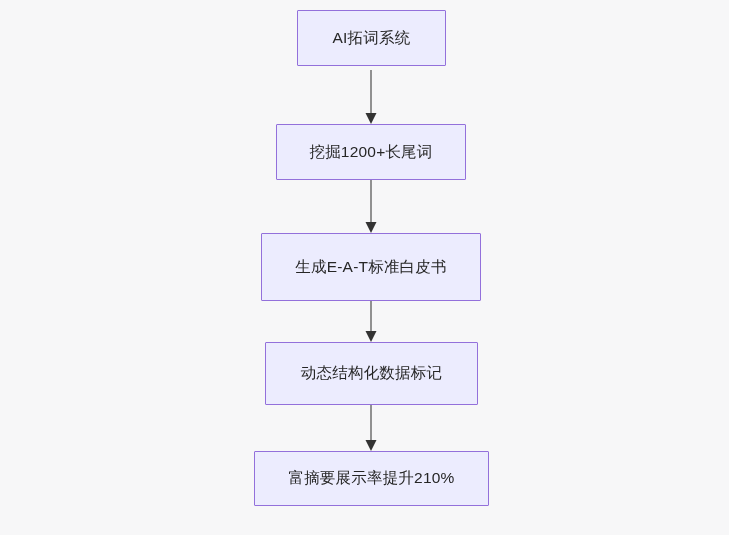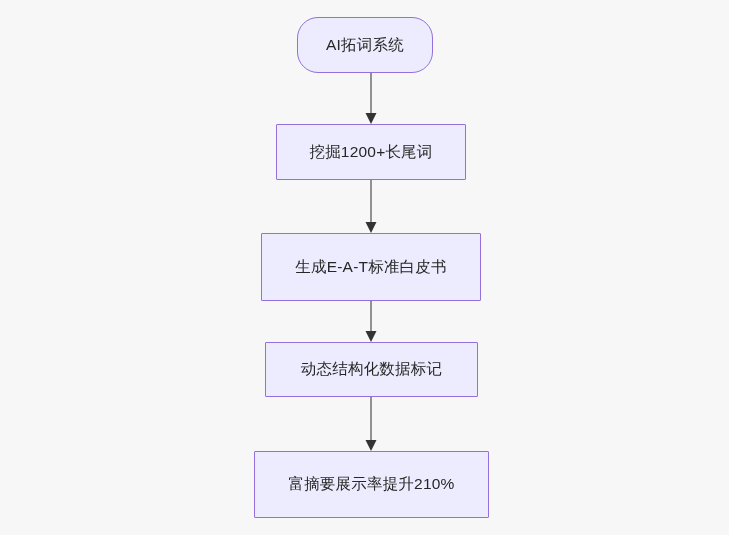--- a/index.html
+++ b/index.html
@@ -69,33 +69,33 @@
   <svg class="edge" style="left:356px; top:287px; width:30px; height:60px;" viewBox="0 0 30 60">
     <path class="edge-line" d="M15,2 L15,47"></path>
     <polygon class="edge-head" points="15,55 9.5,44 20.5,44"></polygon>
   </svg>
 
   <svg class="edge" style="left:356px; top:395px; width:30px; height:60px;" viewBox="0 0 30 60">
     <path class="edge-line" d="M15,2 L15,48"></path>
     <polygon class="edge-head" points="15,56 9.5,45 20.5,45"></polygon>
   </svg>
 
-  <div class="node" style="left:297px; top:17px; width:136px; height:56px;border-radius:21px;">
+  <div class="node" style="left:297px; top:10px; width:149px; height:56px;">
     <span class="node-label">AI拓词系统</span>
   </div>
 
   <div class="node" style="left:276px; top:124px; width:190px; height:56px;align-items:center;">
     <span class="node-label">挖掘1200+长尾词</span>
   </div>
 
   <div class="node" style="left:261px; top:233px; width:220px; height:68px;">
     <span class="node-label">生成E-A-T标准白皮书</span>
   </div>
 
-  <div class="node" style="left:265px; top:342px; width:213px; height:55px;">
+  <div class="node" style="left:265px; top:342px; width:213px; height:63px;">
     <span class="node-label">动态结构化数据标记</span>
   </div>
 
-  <div class="node" style="left:254px; top:451px; width:235px; height:67px;">
+  <div class="node" style="left:254px; top:451px; width:235px; height:55px;">
     <span class="node-label">富摘要展示率提升210%</span>
   </div>
 
 </div>
 
 </body></html>

